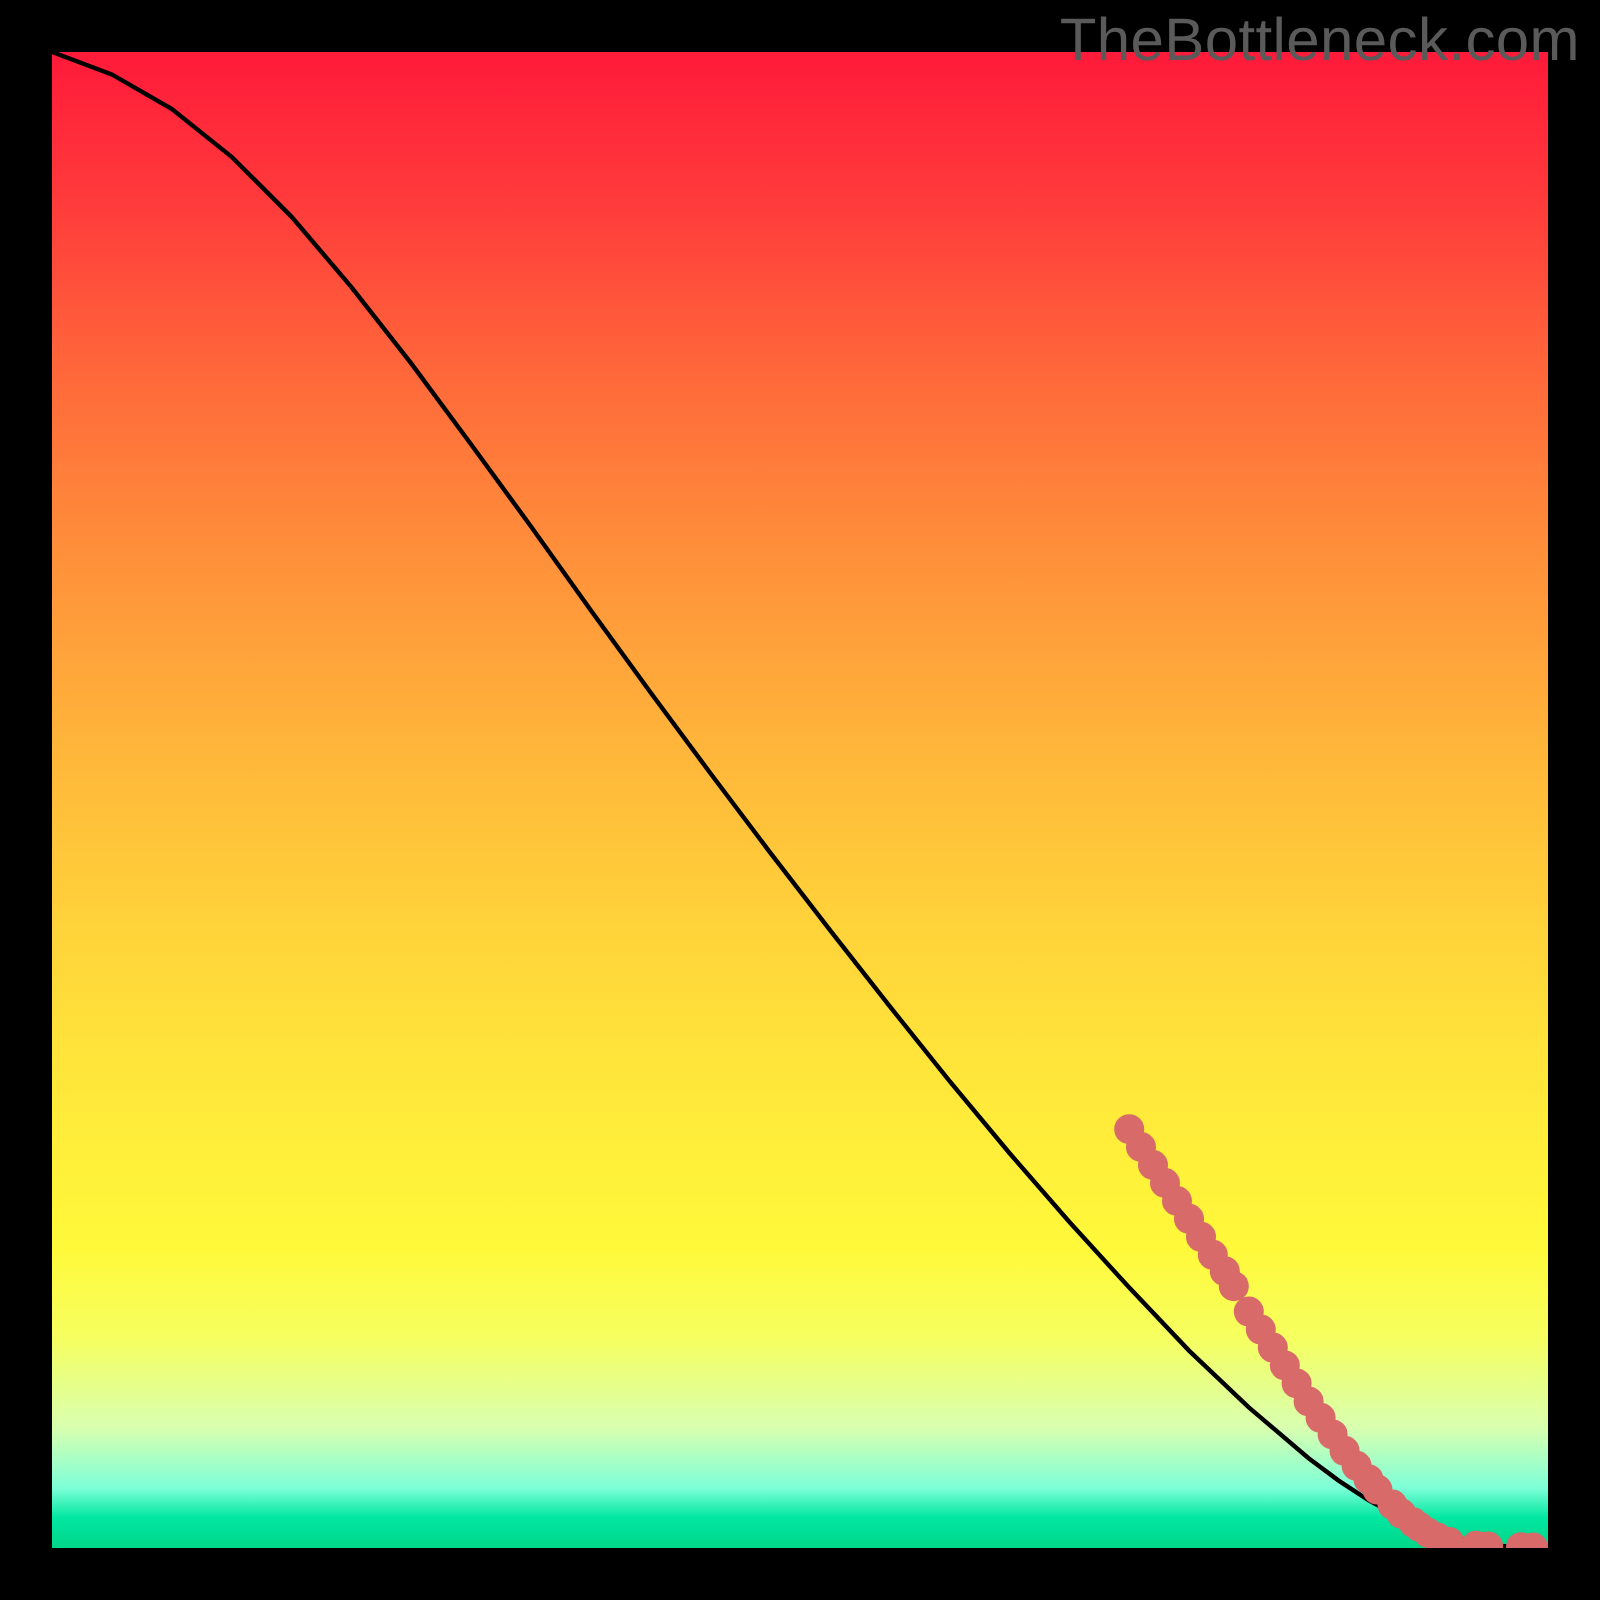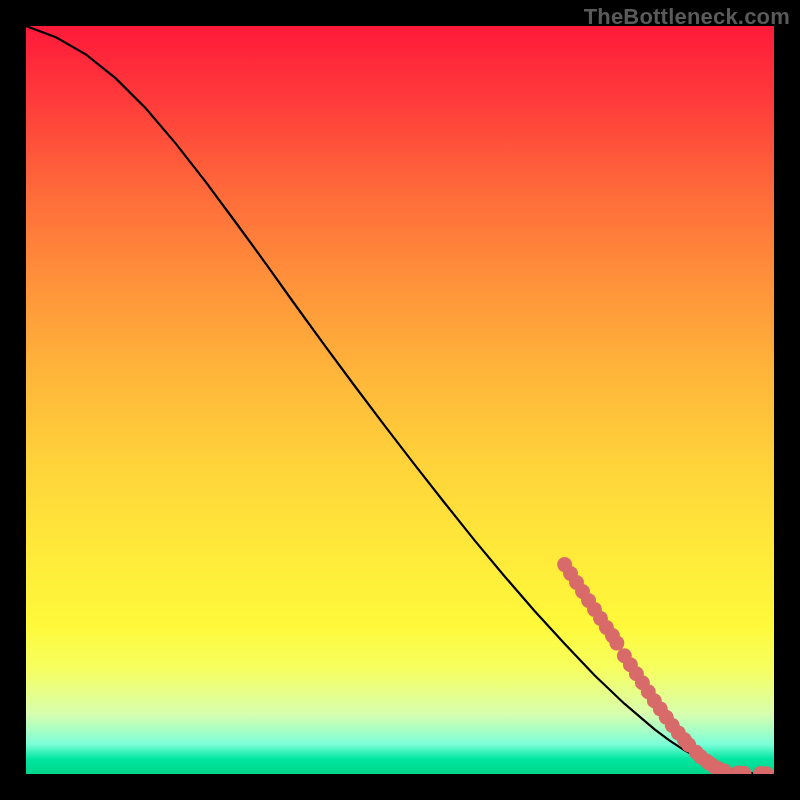--- a/index.html
+++ b/index.html
@@ -39,22 +39,22 @@
       #7dffd8 96%,
       #00e6a0 98%,
       #00d68a 100%
     );
   }
   .watermark {
     position: absolute;
     top: 4px;
     right: 10px;
     color: #5a5a5a;
-    font-size: 22px;
-    font-weight: 700;
+    font-size: 30px;
+    font-weight: 400;
     letter-spacing: 0.2px;
     user-select: none;
   }
   svg.curve {
     position: absolute;
     left: 0;
     top: 0;
     width: 748px;
     height: 748px;
     pointer-events: none;

